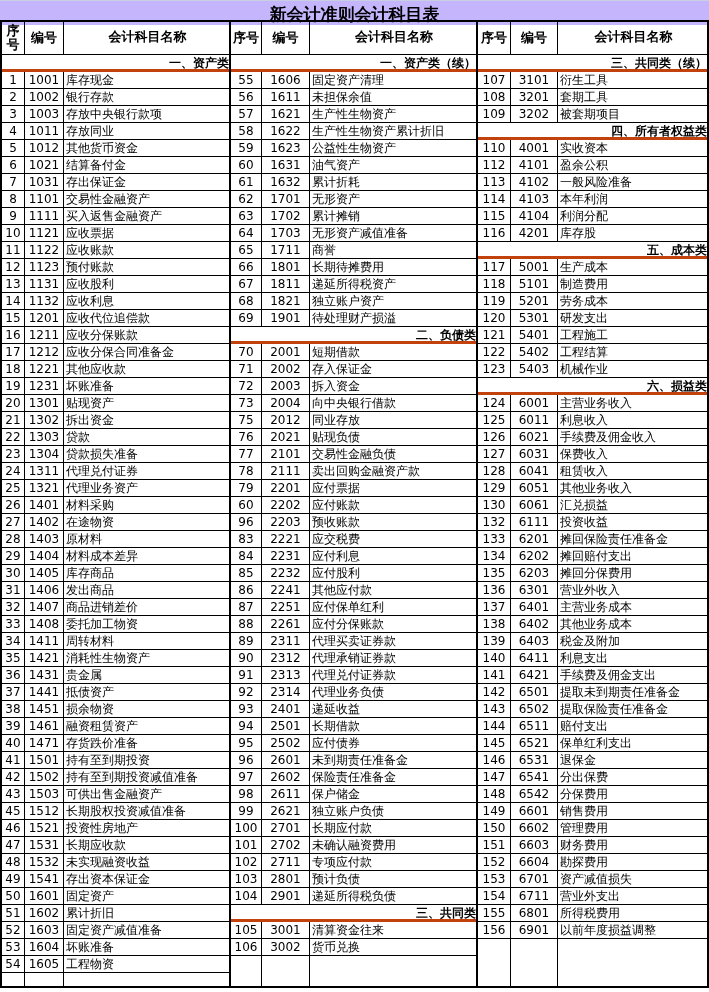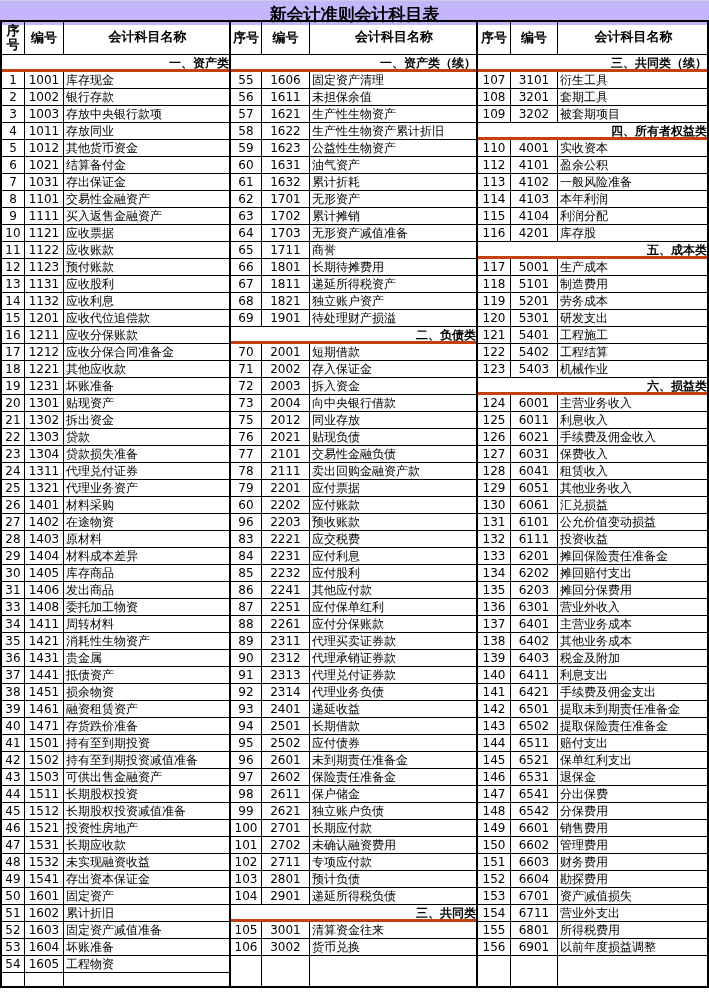--- a/index.html
+++ b/index.html
@@ -190,20 +190,25 @@
         <div class="c-seq">30</div>
         <div class="c-code">1405</div>
         <div class="c-name">库存商品</div>
       </div>
       <div class="row">
         <div class="c-seq">31</div>
         <div class="c-code">1406</div>
         <div class="c-name">发出商品</div>
       </div>
       <div class="row">
+        <div class="c-seq">32</div>
+        <div class="c-code">1407</div>
+        <div class="c-name">商品进销差价</div>
+      </div>
+      <div class="row">
         <div class="c-seq">33</div>
         <div class="c-code">1408</div>
         <div class="c-name">委托加工物资</div>
       </div>
       <div class="row">
         <div class="c-seq">34</div>
         <div class="c-code">1411</div>
         <div class="c-name">周转材料</div>
       </div>
       <div class="row">
@@ -243,25 +248,20 @@
       </div>
       <div class="row">
         <div class="c-seq">42</div>
         <div class="c-code">1502</div>
         <div class="c-name">持有至到期投资减值准备</div>
       </div>
       <div class="row">
         <div class="c-seq">43</div>
         <div class="c-code">1503</div>
         <div class="c-name">可供出售金融资产</div>
-      </div>
-      <div class="row">
-        <div class="c-seq">44</div>
-        <div class="c-code">1511</div>
-        <div class="c-name">长期股权投资</div>
       </div>
       <div class="row">
         <div class="c-seq">45</div>
         <div class="c-code">1512</div>
         <div class="c-name">长期股权投资减值准备</div>
       </div>
       <div class="row">
         <div class="c-seq">46</div>
         <div class="c-code">1521</div>
         <div class="c-name">投资性房地产</div>
@@ -696,25 +696,20 @@
         <div class="c-seq">129</div>
         <div class="c-code">6051</div>
         <div class="c-name">其他业务收入</div>
       </div>
       <div class="row">
         <div class="c-seq">130</div>
         <div class="c-code">6061</div>
         <div class="c-name">汇兑损益</div>
       </div>
       <div class="row">
-        <div class="c-seq">131</div>
-        <div class="c-code">6101</div>
-        <div class="c-name">公允价值变动损益</div>
-      </div>
-      <div class="row">
         <div class="c-seq">132</div>
         <div class="c-code">6111</div>
         <div class="c-name">投资收益</div>
       </div>
       <div class="row">
         <div class="c-seq">133</div>
         <div class="c-code">6201</div>
         <div class="c-name">摊回保险责任准备金</div>
       </div>
       <div class="row">

